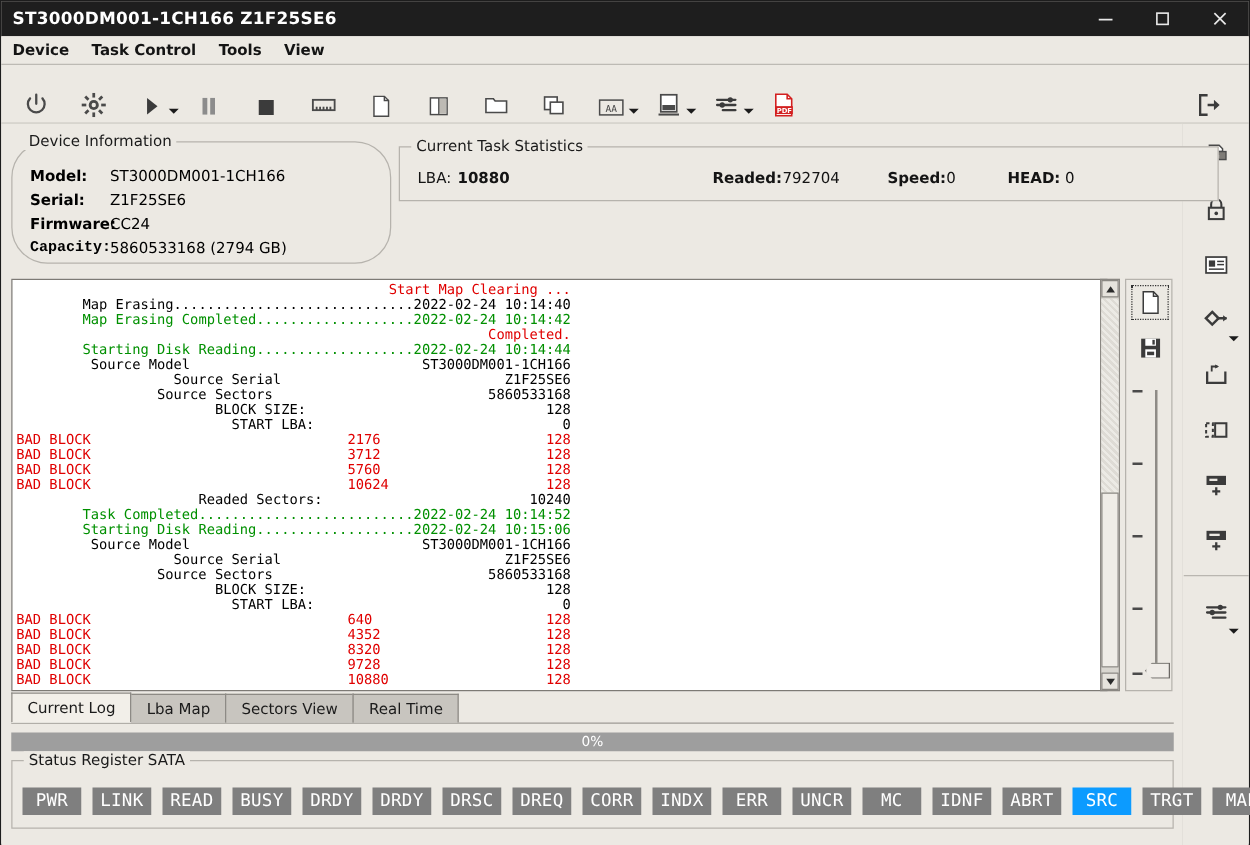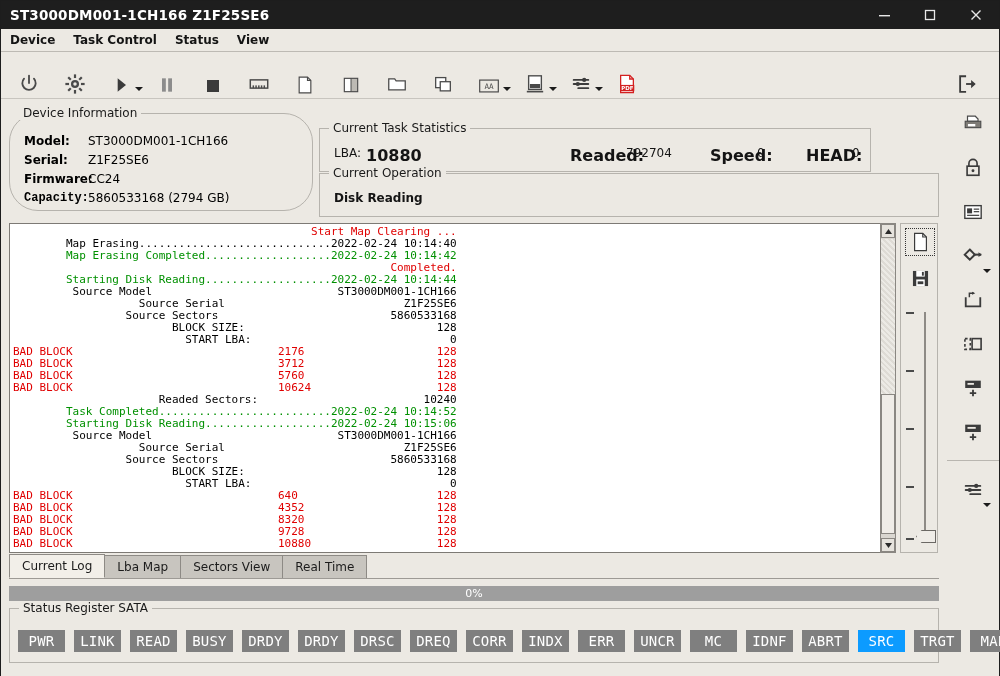--- a/index.html
+++ b/index.html
@@ -103,26 +103,26 @@
     border: 1px solid #b6b3ad;
     background: #ece9e3;
   }
   .group > .legend {
     position: absolute; top: -8px; left: 9px;
     background: #ece9e3; padding: 0 4px;
     font-size: 12px; color: #1a1a1a; white-space: nowrap;
   }
 
   #grp-device  { left: 8px;   top: 14px;  width: 304px; height: 98px; border-radius: 29px; }
-  #grp-stats   { left: 318px; top: 29px;  width: 552px; height: 44px; }
+  #grp-stats   { left: 318px; top: 18px;  width: 656px; height: 44px; }
   #grp-oper    { left: 318px; top: 74px;  width: 620px; height: 44px; }
   .dev-label { position: absolute; font-weight: bold; }
   .dev-val { position: absolute; }
 
-  .stat-lbl { position: absolute; font-weight: bold; font-size: 16px; color:#141414; }
+  .stat-lbl { position: absolute; font-weight: bold; font-size: 12px; color:#141414; }
   .stat-val { position: absolute; font-size: 12px; color:#141414; }
 
   .oper-val { position: absolute; left: 14px; top: 17px; font-weight: bold; font-size: 12px; color: #141414; }
 
   
   .logwrap {
     position: absolute; left: 8px; top: 124px; width: 877px; height: 330px;
     background: #ffffff; border: 1px solid #7d7a75;
     overflow: hidden;
     text-align: right;
@@ -250,21 +250,21 @@
     <div class="winbtn">
       <svg width="16" height="16" viewBox="0 0 16 16">
         <path d="M3.5 3.5 L12.5 12.5 M12.5 3.5 L3.5 12.5" stroke="#e8e8e8" stroke-width="1.4" fill="none"></path>
       </svg>
     </div>
   </div>
 
   <div class="menubar">
     <div class="menuitem">Device</div>
     <div class="menuitem">Task Control</div>
-    <div class="menuitem">Status</div>
+    <div class="menuitem">Tools</div>
     <div class="menuitem">View</div>
   </div>
 
   <div class="toolbar">
 
     <div class="tb-btn first">
       <svg width="22" height="22" viewBox="0 0 24 24">
         <path d="M12 3 L12 11" stroke="#4a4a4a" stroke-width="2" fill="none" stroke-linecap="round"></path>
         <path d="M6.6 6.2 A7.3 7.3 0 1 0 17.4 6.2" stroke="#4a4a4a" stroke-width="2" fill="none" stroke-linecap="round"></path>
       </svg>
@@ -513,24 +513,20 @@
       <div class="stat-lbl" style="left:250px; top:17px;">Readed:</div>
       <div class="stat-val" style="left:306px; top:17px;">792704</div>
 
       <div class="stat-lbl" style="left:390px; top:17px;">Speed:</div>
       <div class="stat-val" style="left:437px; top:17px;">0</div>
 
       <div class="stat-lbl" style="left:486px; top:17px;">HEAD:</div>
       <div class="stat-val" style="left:532px; top:17px;">0</div>
     </div>
 
-    <div class="group" id="grp-oper">
-      <div class="legend">Current Operation</div>
-      <div class="oper-val">Disk Reading</div>
-    </div>
 
     <div class="logwrap">
       <div class="logtext" id="logtext"><div class="logline c-red">Start Map Clearing ...</div><div class="logline c-black">Map Erasing.............................2022-02-24 10:14:40</div><div class="logline c-green">Map Erasing Completed...................2022-02-24 10:14:42</div><div class="logline c-red">Completed.</div><div class="logline c-green">Starting Disk Reading...................2022-02-24 10:14:44</div><div class="logline c-black">Source Model                            ST3000DM001-1CH166</div><div class="logline c-black">Source Serial                           Z1F25SE6</div><div class="logline c-black">Source Sectors                          5860533168</div><div class="logline c-black">BLOCK SIZE:                             128</div><div class="logline c-black">START LBA:                              0</div><div class="logline c-red">BAD BLOCK                               2176                    128</div><div class="logline c-red">BAD BLOCK                               3712                    128</div><div class="logline c-red">BAD BLOCK                               5760                    128</div><div class="logline c-red">BAD BLOCK                               10624                   128</div><div class="logline c-black">Readed Sectors:                         10240</div><div class="logline c-green">Task Completed..........................2022-02-24 10:14:52</div><div class="logline c-green">Starting Disk Reading...................2022-02-24 10:15:06</div><div class="logline c-black">Source Model                            ST3000DM001-1CH166</div><div class="logline c-black">Source Serial                           Z1F25SE6</div><div class="logline c-black">Source Sectors                          5860533168</div><div class="logline c-black">BLOCK SIZE:                             128</div><div class="logline c-black">START LBA:                              0</div><div class="logline c-red">BAD BLOCK                               640                     128</div><div class="logline c-red">BAD BLOCK                               4352                    128</div><div class="logline c-red">BAD BLOCK                               8320                    128</div><div class="logline c-red">BAD BLOCK                               9728                    128</div><div class="logline c-red">BAD BLOCK                               10880                   128</div></div>
     </div>
 
     <div class="logscroll">
       <div class="sb-arrow up">
         <svg width="9" height="7" viewBox="0 0 9 7">
           <path d="M4.5 1 L8 6 L1 6 Z" fill="#2b2b2b"></path>
         </svg>

